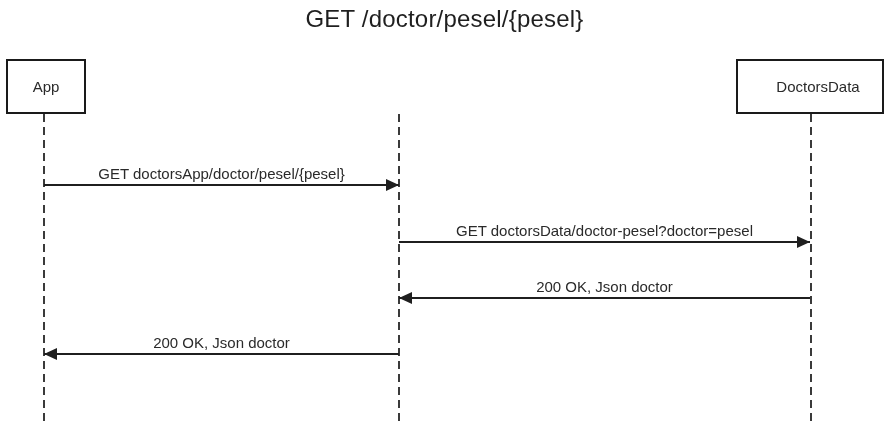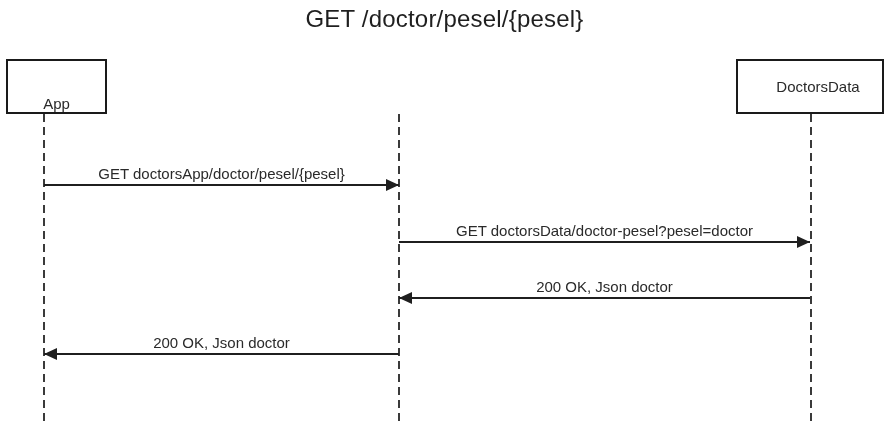--- a/index.html
+++ b/index.html
@@ -25,21 +25,21 @@
   .actor {
     position: absolute;
     top: 59px; height: 55px;
     border: 2px solid #1a1a1a;
     background: #ffffff;
     display: flex; align-items: center; justify-content: center;
     font-size: 15px;
     color: #2a2a2a;
     z-index: 2;
   }
-  .actor-app   { left: 6px;   width: 101px; align-items: flex-end;  }
+  .actor-app   { left: 6px;   width: 80px;  }
   .actor-dapp  { left: 330px; width: 139px; }
   .actor-ddata { left: 736px; width: 148px; padding-left: 16px; }
   .lifeline {
     position: absolute;
     top: 114px; bottom: 0;
     width: 2px;
     background: repeating-linear-gradient(
       to bottom,
       #3a3a3a 0px, #3a3a3a 8px,
       transparent 8px, transparent 13px
@@ -103,21 +103,21 @@
   <div class="lifeline lifeline-app"></div>
   <div class="lifeline lifeline-dapp"></div>
   <div class="lifeline lifeline-ddata"></div>
 
   <div class="message msg-1">
     <div class="msg-label">GET doctorsApp/doctor/pesel/{pesel}</div>
     <div class="arrowhead right"></div>
   </div>
 
   <div class="message msg-2">
-    <div class="msg-label">GET doctorsData/doctor-pesel?pesel=doctor</div>
+    <div class="msg-label">GET doctorsData/doctor-pesel?doctor=pesel</div>
     <div class="arrowhead right"></div>
   </div>
 
   <div class="message msg-3">
     <div class="msg-label">200 OK, Json doctor</div>
     <div class="arrowhead left"></div>
   </div>
 
   <div class="message msg-4">
     <div class="msg-label">200 OK, Json doctor</div>

